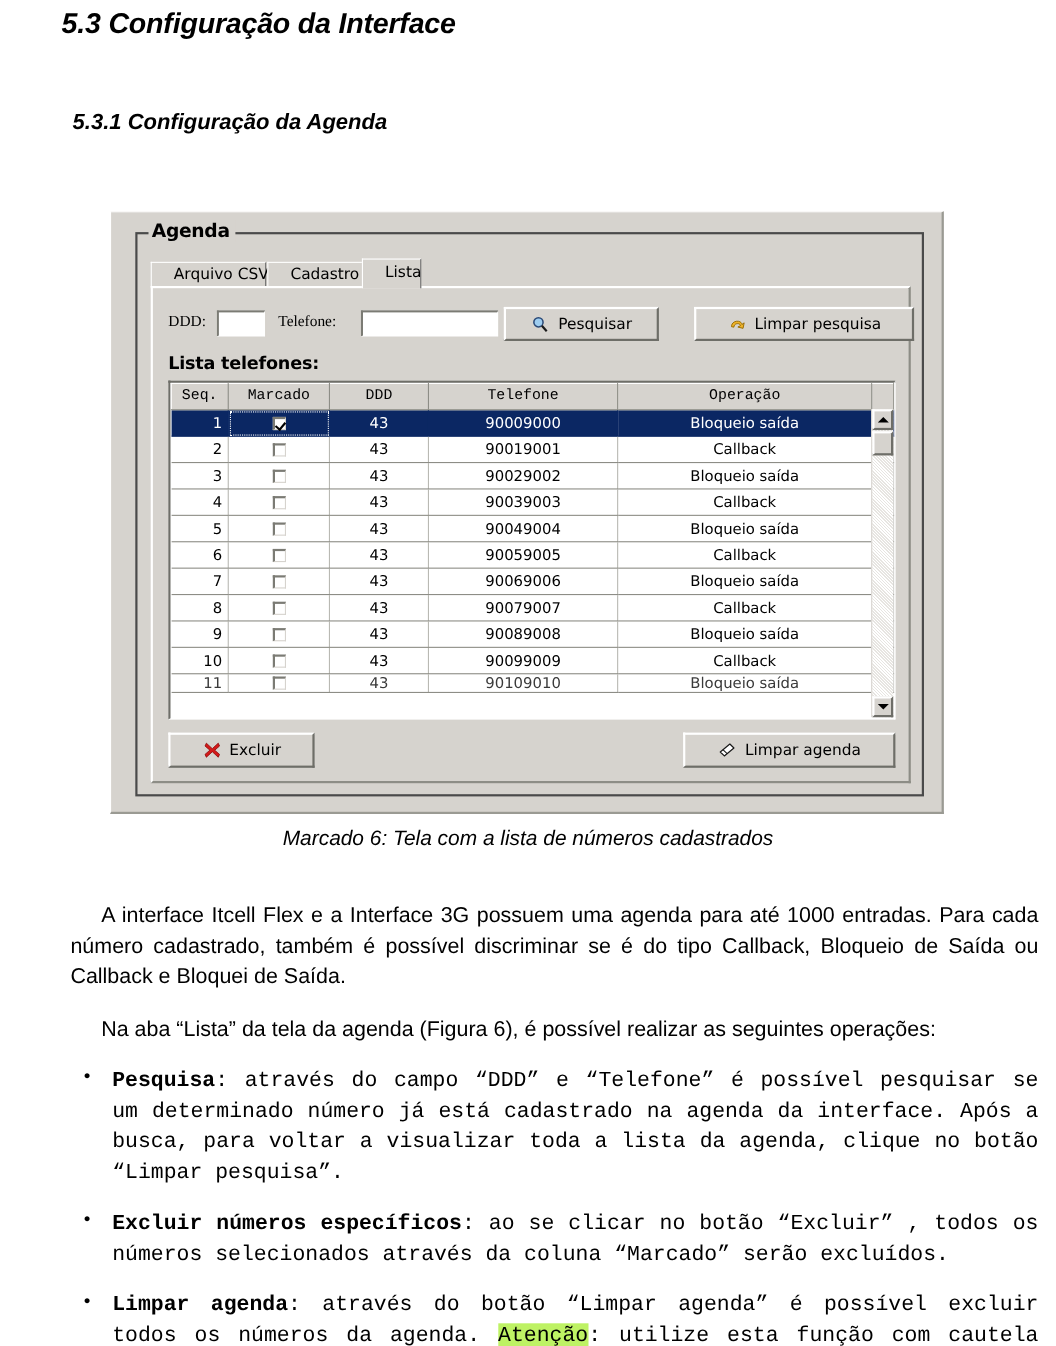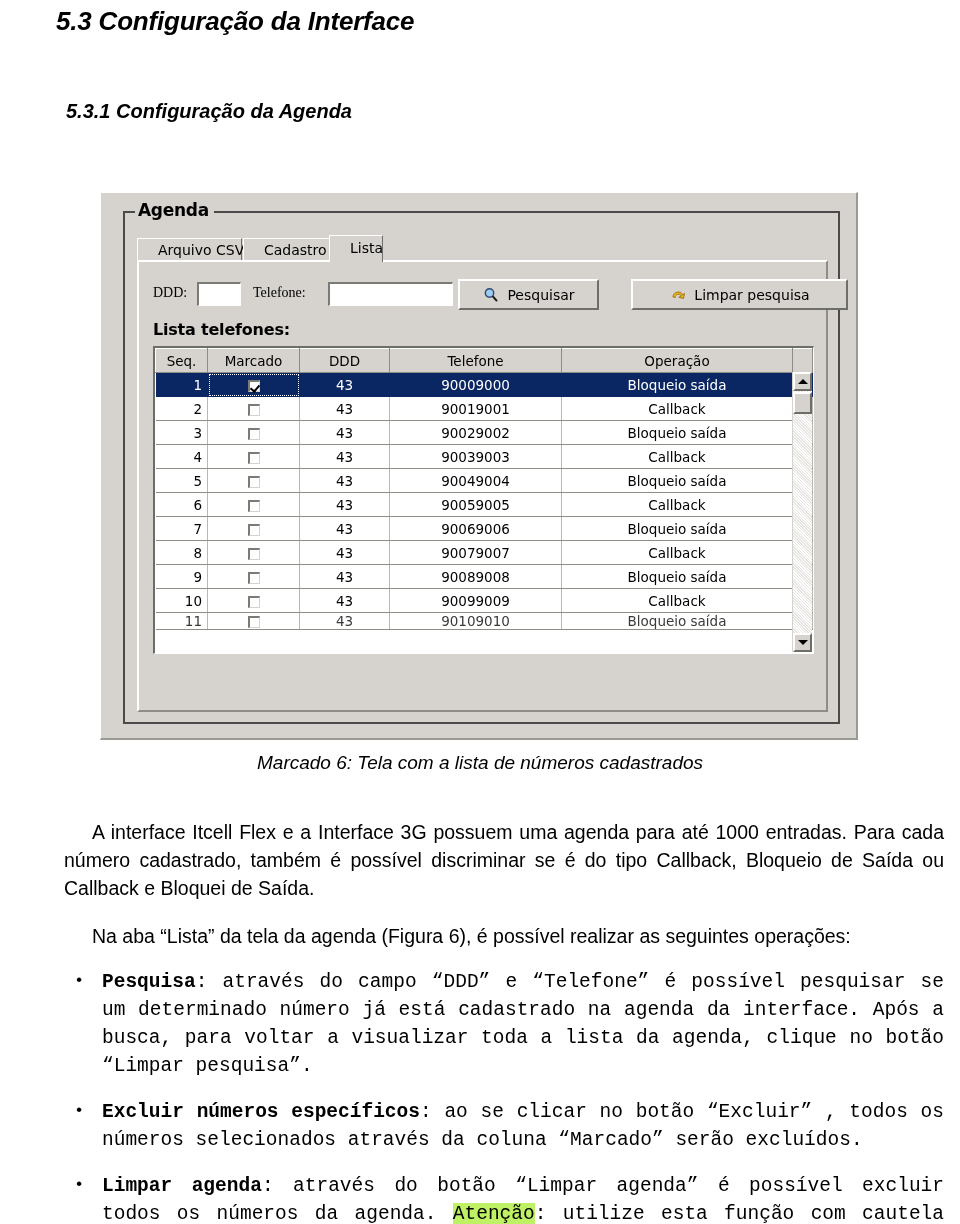--- a/index.html
+++ b/index.html
@@ -199,20 +199,21 @@
     background: #d6d3ce;
     border-right: 1px solid #8d8d86;
     border-bottom: 1px solid #8d8d86;
     border-top: 1px solid #ffffff;
     border-left: 1px solid #ffffff;
     height: 23px;
     font-weight: normal;
     font-size: 13.5px;
     text-align: center;
     padding: 0;
+    font-family: Liberation Mono, monospace;
   }
   table.grid td {
     border-right: 1px solid #b9b9b3;
     border-bottom: 1px solid #8d8d86;
     height: 23px;
     text-align: center;
     padding: 0;
     font-size: 13.5px;
     background: #ffffff;
   }
@@ -382,21 +383,21 @@
         <div class="btn" style="left:305px; top:1px; width:141px; height:31px;">
           <span class="icoslot">
             <svg width="16" height="16" viewBox="0 0 16 16">
               <circle cx="6.5" cy="6" r="4.2" fill="#9ecdf0" stroke="#2b4a78" stroke-width="1.4"></circle>
               <line x1="9.6" y1="9.2" x2="14" y2="14.2" stroke="#1a1a1a" stroke-width="2"></line>
             </svg>
           </span>
           <span>Pesquisar</span>
         </div>
 
-        <div class="btn" style="left:478px; top:1px; width:217px; height:31px;">
+        <div class="btn" style="left:478px; top:1px; width:200px; height:31px;">
           <span class="icoslot">
             <svg width="16" height="16" viewBox="0 0 16 16">
               <path d="M3 10 C3 4, 12 3.5, 12.5 8 L14.5 6.5 L13.5 11.5 L8.8 10.3 L11.2 9 C10.6 6.2 5.2 6.6 5.2 10.4 Z" fill="#f0b429" stroke="#9a6d05" stroke-width="0.9" stroke-linejoin="round"></path>
             </svg>
           </span>
           <span>Limpar pesquisa</span>
         </div>
       </div>
 
       <div class="list-label">Lista telefones:</div>
@@ -517,20 +518,39 @@
           <div class="sbtn up">
             <span class="arrow-up"></span>
           </div>
           <div class="sthumb"></div>
           <div class="sbtn down">
             <span class="arrow-dn"></span>
           </div>
         </div>
       </div>
 
+      <div class="btnrow">
+        <div class="btn" style="left:0px; top:0px; width:133px; height:32px;">
+          <span class="icoslot">
+            <svg width="16" height="16" viewBox="0 0 16 16">
+              <path d="M2.6 1.6 L8 6.6 L13.4 1.6 L14.6 4.2 L10.2 8 L14.6 11.8 L13.4 14.4 L8 9.4 L2.6 14.4 L1.4 11.8 L5.8 8 L1.4 4.2 Z" fill="#d41a1a" stroke="#8b0000" stroke-width="0.7" stroke-linejoin="round"></path>
+            </svg>
+          </span>
+          <span>Excluir</span>
+        </div>
+        <div class="btn" style="right:0px; top:0px; width:193px; height:32px;">
+          <span class="icoslot">
+            <svg width="17" height="16" viewBox="0 0 17 16">
+              <path d="M5.5 13.2 L1.8 9.6 L10.5 2.4 L14.2 6 Z" fill="#ffffff" stroke="#1a1a1a" stroke-width="1.1" stroke-linejoin="round"></path>
+              <line x1="4.2" y1="7.5" x2="8" y2="11.1" stroke="#1a1a1a" stroke-width="1"></line>
+            </svg>
+          </span>
+          <span>Limpar agenda</span>
+        </div>
+      </div>
 
     </div>
   </div>
 </div>
 
 <div class="caption">Marcado 6: Tela com a lista de números cadastrados</div>
 
 <div class="body-text">
   <div class="p indent justify-full">A interface Itcell Flex e a Interface 3G possuem  uma agenda para até 1000 entradas. Para cada número cadastrado, também é possível discriminar se é do tipo Callback, Bloqueio de Saída ou Callback e Bloquei de Saída.</div>
   <div class="gap"></div>

